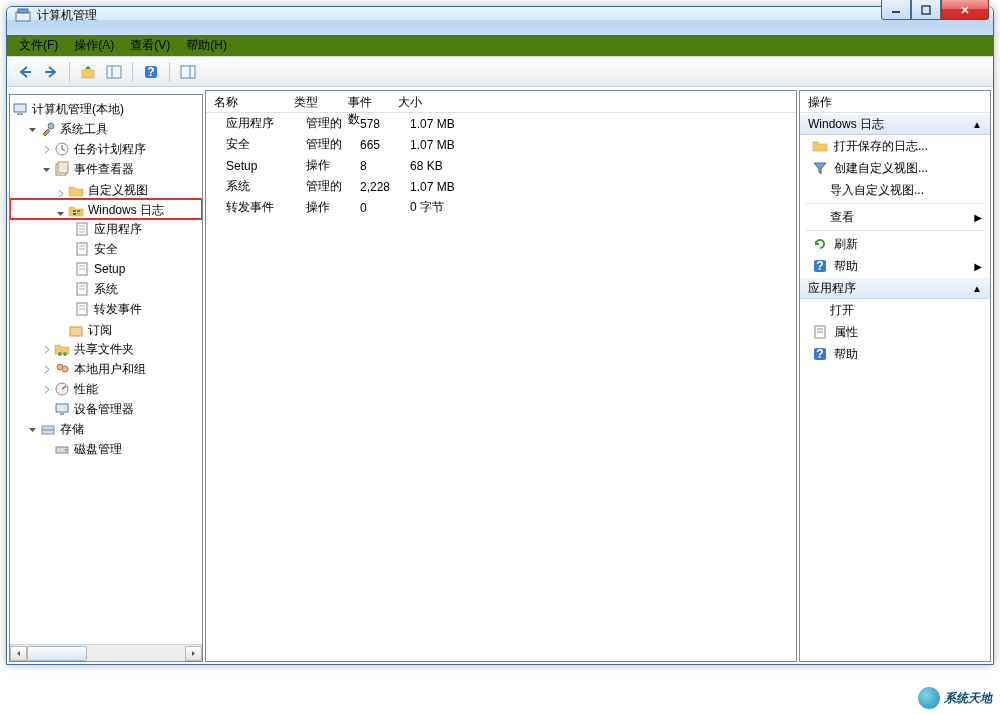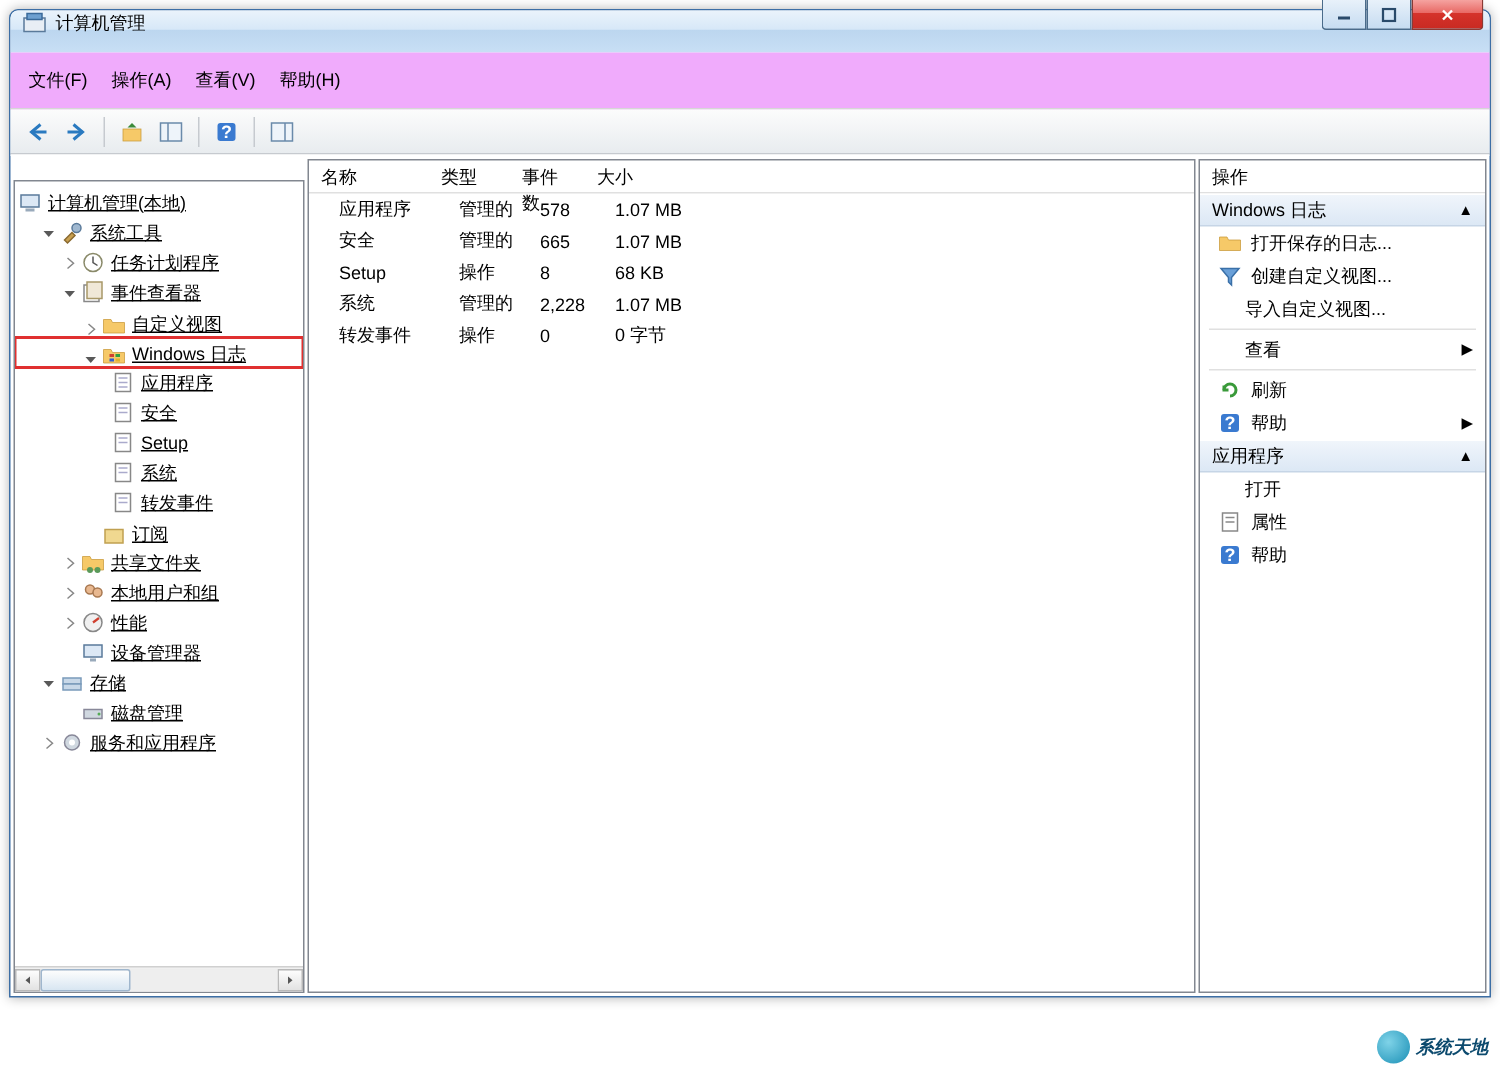--- a/index.html
+++ b/index.html
@@ -10,32 +10,32 @@
 .titlebar { height: 28px; background: linear-gradient(to bottom, #eaf3fb 0%, #d7e8f8 45%, #bcd6ef 46%, #c8dff5 100%); border-radius: 5px 5px 0 0; display: flex; padding: 0 4px 0 8px; }
 .titlebar-icon { width: 16px; height: 16px; margin-right: 6px; }
 .titlebar-title { flex: 1; color: #000; font-size: 12px; }
 .win-buttons { display: flex; height: 20px; margin-top: -7px; }
 .win-btn { width: 30px; height: 20px; margin-left: 0; border: 1px solid #4a6b8a; border-top: none; background: linear-gradient(to bottom, #e8f1fa, #c6dcf1); display: flex; align-items: center; justify-content: center; cursor: pointer; }
 .win-btn.min { border-radius: 0 0 0 3px; }
 .win-btn.close { width: 48px; border-radius: 0 0 3px 0; background: linear-gradient(to bottom, #f5a3a0 0%, #e86965 45%, #d5332b 46%, #c92a22 100%); border-color: #8a3a34; }
 .win-btn svg { width: 12px; height: 10px; }
 
 
-.menubar { height: 38px; background: #f0abfc; border-bottom: 1px solid #d6d6d6; display: flex; align-items: center; padding: 0 4px; }
+.menubar { height: 22px; background: #4d7c0f; border-bottom: 1px solid #d6d6d6; display: flex; align-items: center; padding: 0 4px; }
 .menu-item { padding: 2px 8px; cursor: pointer; }
 
 
 .toolbar { height: 30px; background: linear-gradient(to bottom, #fcfcfc, #e8ecef); border-bottom: 1px solid #c6cacf; display: flex; align-items: center; padding: 0 6px; gap: 2px; }
 .tb-btn { width: 24px; height: 24px; display: flex; align-items: center; justify-content: center; border-radius: 3px; cursor: pointer; }
 .tb-sep { width: 1px; height: 20px; background: #c6cacf; margin: 0 4px; }
 
 
 .client { flex: 1; display: flex; border-top: 1px solid #fff; min-height: 0; }
 .pane { border: 1px solid #828790; background: #fff; display: flex; flex-direction: column; }
-.left-pane { width: 194px; margin: 16px 0 2px 2px; text-decoration: underline; }
+.left-pane { width: 194px; margin: 6px 0 2px 2px; }
 .center-pane { flex: 1; margin: 2px; }
 .right-pane { width: 192px; margin: 2px 2px 2px 0; }
 
 
 .tree { flex: 1; padding: 4px 0; overflow: auto; }
 .tree-row { display: flex; align-items: center; height: 20px; white-space: nowrap; cursor: pointer; }
 .tree-row.highlighted { outline: 2px solid #e03030; outline-offset: -1px; }
 .expander { width: 12px; height: 12px; display: flex; align-items: center; justify-content: center; margin-right: 2px; cursor: pointer; }
 .tree-icon { width: 16px; height: 16px; margin-right: 4px; flex-shrink: 0; }
 .tree-label { font-size: 12px; }
@@ -340,32 +340,20 @@
               </svg></span>
           <span class="tree-label">存储</span>
         </div>
         <div class="tree-row ind-2">
           <span class="expander" style="visibility:hidden"></span>
           <span class="tree-icon"><svg viewBox="0 0 16 16">
                 <rect x="2" y="6" width="12" height="6" fill="#d0d8e0" stroke="#889"></rect>
                 <circle cx="12" cy="9" r="1" fill="#5a5"></circle>
               </svg></span>
           <span class="tree-label">磁盘管理</span>
-        </div>
-        <div class="tree-row ind-1">
-          <span class="expander">
-              <svg width="9" height="9" viewBox="0 0 9 9">
-                <path d="M3 1 L7 4.5 L3 8" fill="none" stroke="#888" stroke-width="1"></path>
-              </svg>
-            </span>
-          <span class="tree-icon"><svg viewBox="0 0 16 16">
-                <circle cx="8" cy="8" r="5" fill="#d0d8e0" stroke="#889"></circle>
-                <circle cx="8" cy="8" r="2" fill="#fff"></circle>
-              </svg></span>
-          <span class="tree-label">服务和应用程序</span>
         </div>
       </div>
       <div class="hscroll">
         <div class="sb-btn">
             <svg width="7" height="7" viewBox="0 0 7 7">
               <path d="M5 1 L2 3.5 L5 6" fill="#555"></path>
             </svg>
           </div>
         <div class="sb-track">
             <div class="sb-thumb"></div>

